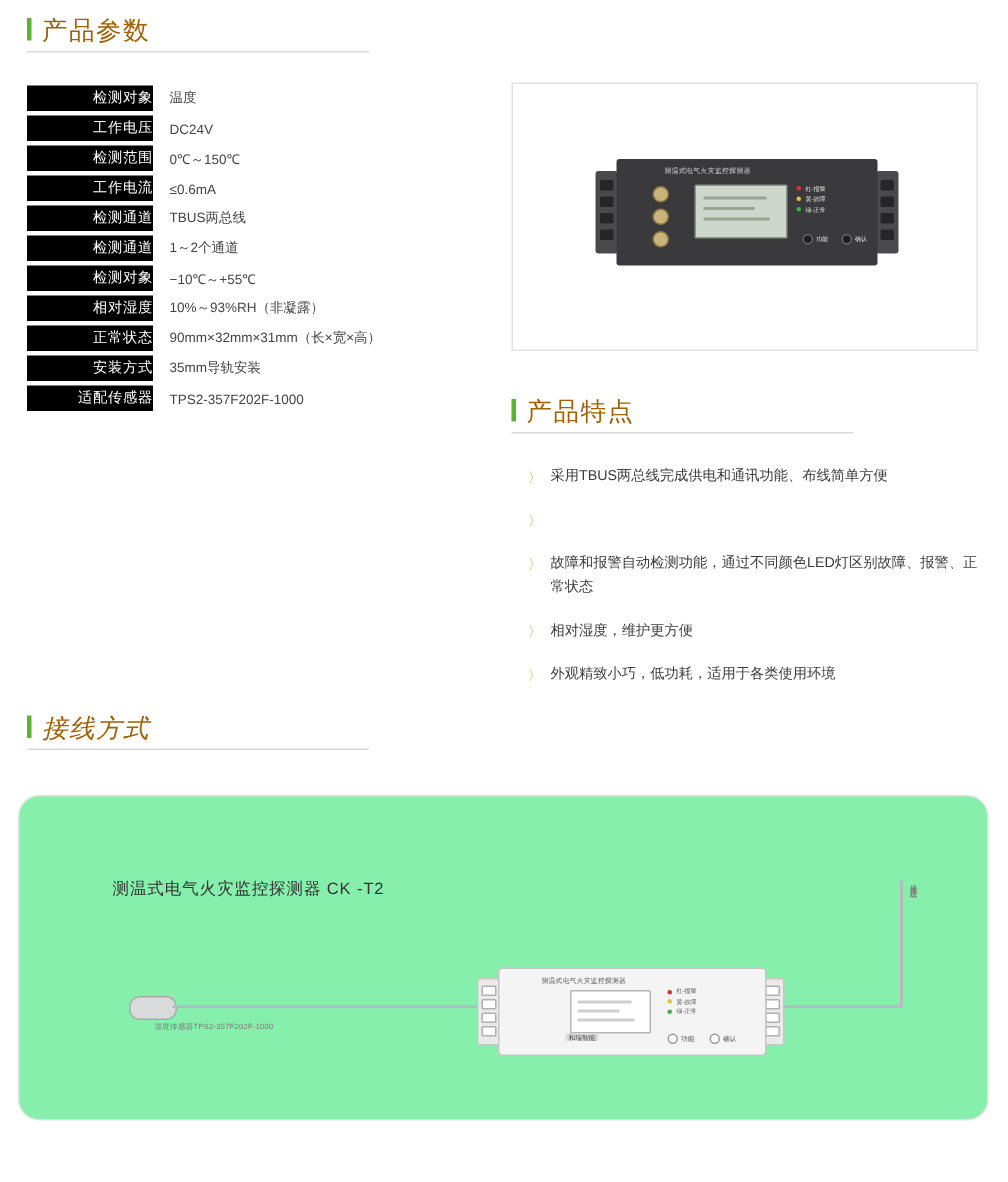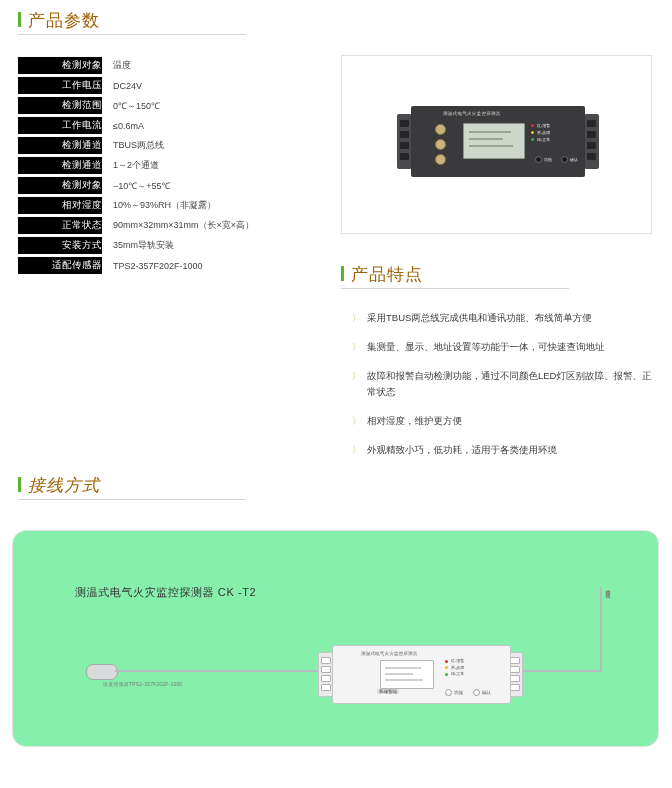--- a/index.html
+++ b/index.html
@@ -457,21 +457,20 @@
 </div>
 <div class="head-rule" style="left:341px; top:288px; width:228px;"></div>
 
 <div id="features">
   <div class="feature-row">
     <span class="chev">〉</span>
     <span>采用TBUS两总线完成供电和通讯功能、布线简单方便</span>
   </div>
   <div class="feature-row">
     <span class="chev">〉</span>
-    <span>集测量、显示、地址设置等功能于一体，可快速查询地址</span>
   </div>
   <div class="feature-row">
     <span class="chev">〉</span>
     <span>故障和报警自动检测功能，通过不同颜色LED灯区别故障、报警、正常状态</span>
   </div>
   <div class="feature-row">
     <span class="chev">〉</span>
     <span>相对湿度，维护更方便</span>
   </div>
   <div class="feature-row">

